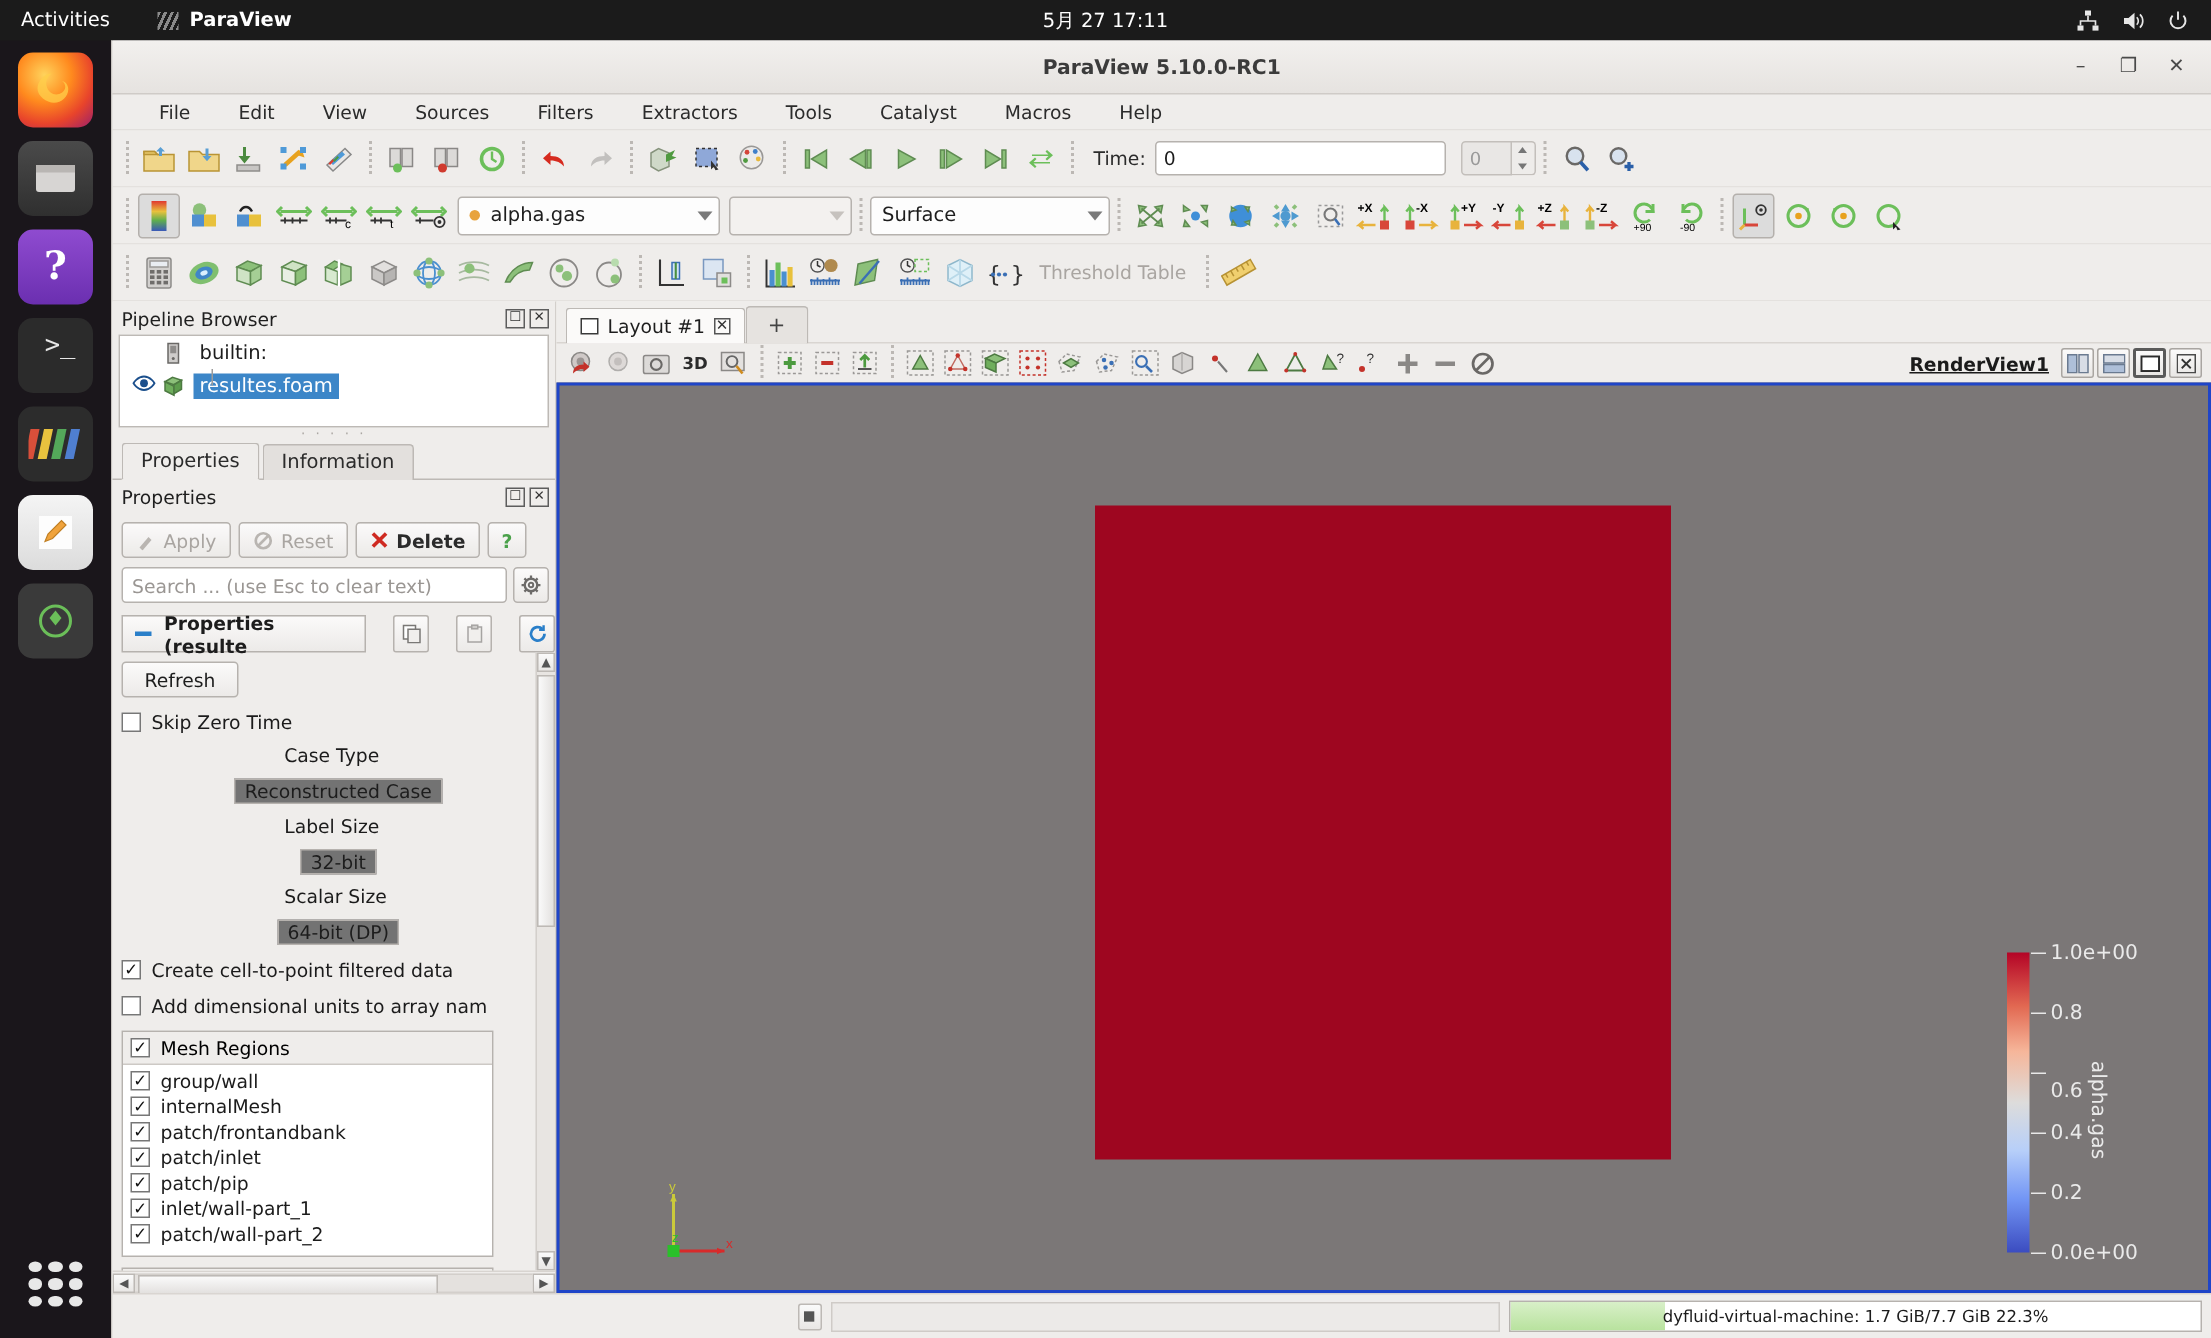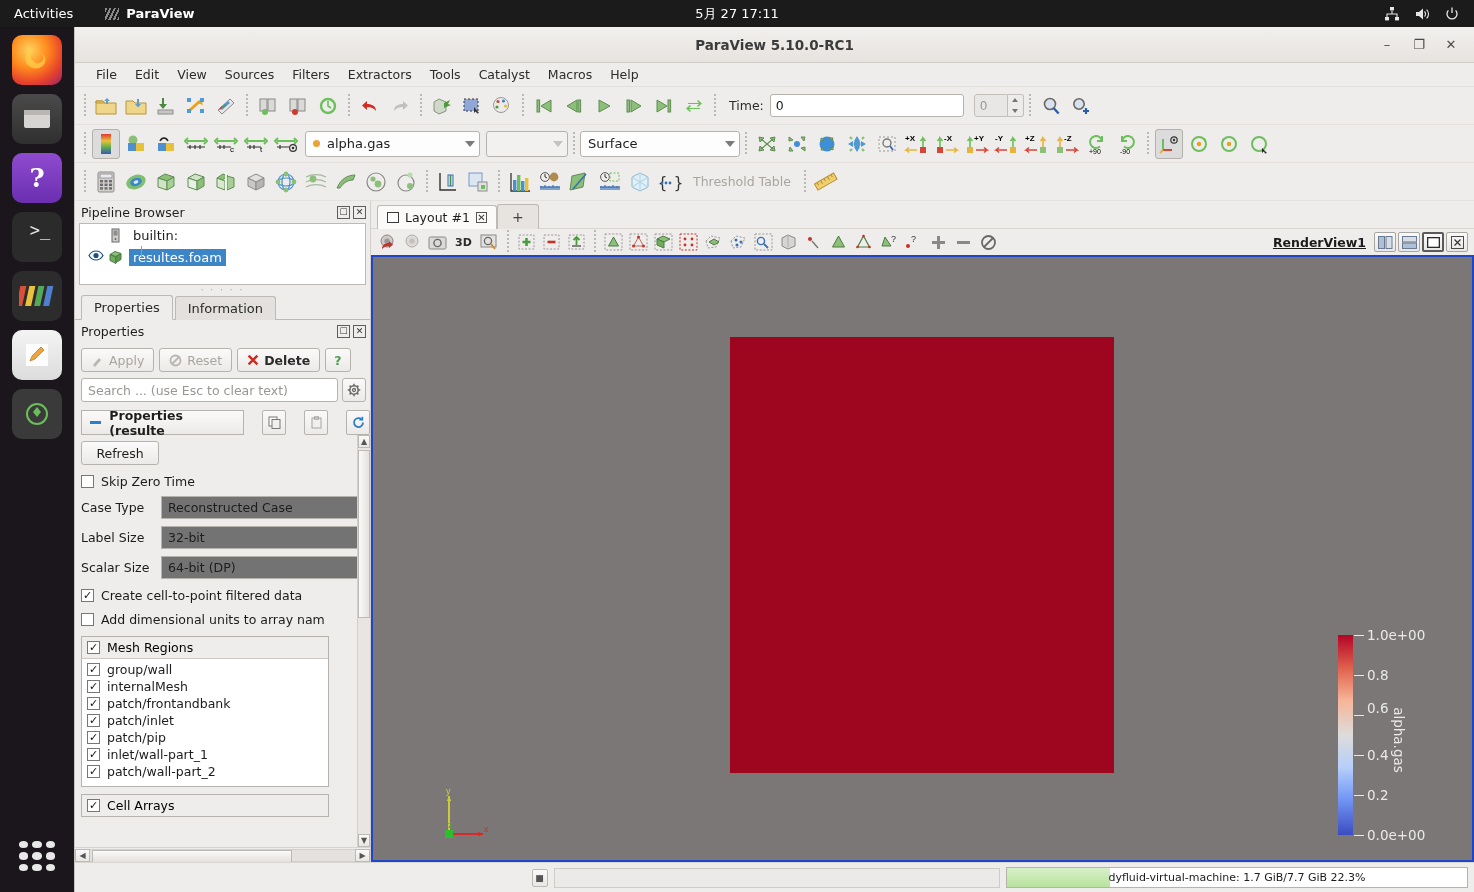--- a/index.html
+++ b/index.html
@@ -53,21 +53,21 @@
     display:flex; align-items:center; position:relative; flex:none;
   }
   #pv-titlebar .title { position:absolute; left:0; right:0; text-align:center;
      font-size:13.5px; font-weight:700; color:#3b3b3b; }
   #pv-titlebar .wbtns { margin-left:auto; display:flex; gap:2px; padding-right:8px; z-index:2;}
   .wbtn { width:30px; height:26px; display:flex; align-items:center; justify-content:center;
      color:#4a4a4a; font-size:13px; border-radius:4px;}
 
   
   #pv-menubar { height:24px; background:#efedeb; display:flex; align-items:center;
-     padding-left:12px; gap:0; border-bottom:1px solid #e2dfdc; flex:none; }
+     padding-left:22px; gap:14px; border-bottom:1px solid #e2dfdc; flex:none; }
   .menu-item { font-size:12.5px; color:#2b2b2b; padding:3px 9px; }
 
   
   .toolbar-row { display:flex; align-items:center; background:#efedeb;
     border-bottom:1px solid #e4e1de; flex:none; padding-left:4px; }
   #tb1 { height:38px; } #tb2 { height:38px; } #tb3 { height:38px; }
   .tb-btn { width:28px; height:30px; display:flex; align-items:center; justify-content:center;
      border-radius:3px; margin:0 1px; }
   .tb-btn.checked { background:#dcdcdc; border:1px solid #b4b0ac; }
   .tb-sep { width:2px; height:24px; margin:0 5px;
@@ -145,21 +145,21 @@
   .sq-btn { width:25px; height:25px; border:1px solid #b6b2ae; background:linear-gradient(#fbfafa,#eceae8);
      display:flex; align-items:center; justify-content:center; border-radius:2px;}
 
   .prop-scroll { flex:1; overflow:hidden; position:relative; padding-left:6px; padding-top:6px; }
   .refresh-btn { width:78px; height:24px; border:1px solid #b6b2ae; border-radius:3px;
      background:linear-gradient(#fbfafa,#eceae8); font-size:12.5px; display:flex; align-items:center;
      justify-content:center; color:#1d1d1d; }
   .chk-row { display:flex; align-items:center; gap:7px; margin-top:9px; font-size:12.5px; color:#1b1b1b; }
   .chk { width:13px; height:13px; border:1px solid #777; background:#fff; display:flex;
      align-items:center; justify-content:center; font-size:11px; color:#111; line-height:1; flex:none;}
-  .lbl-row { display:flex; align-items:center; gap:8px; margin-top:7px; }
+  .lbl-row { display:flex; align-items:center; gap:8px; margin-top:7px;flex-direction:column; }
   .lbl-row .lbl { font-size:12.5px; color:#1b1b1b; width:72px; flex:none; }
   .lbl-row .val { flex:1; height:23px; border:1px solid #b6b2ae; background:#737373;
      font-size:12.5px; color:#1d1d1d; display:flex; align-items:center; padding:0 6px; }
 
   .listbox { margin-top:9px; border:1px solid #b6b2ae; background:#fff; width:248px; }
   .listbox .lb-hdr { display:flex; align-items:center; gap:7px; padding:3px 5px;
      background:#efedeb; border-bottom:1px solid #cdc9c5; font-size:12.5px; }
   .listbox .lb-item { display:flex; align-items:center; gap:7px; padding:0px 5px 1px 5px; font-size:12.5px; color:#1b1b1b; height:17px;}
 
   
@@ -1257,21 +1257,21 @@
           <text x="5" y="40" font-size="9" fill="#2ac02a" font-family="sans-serif">z</text>
         </svg>
 
         <div id="scalar-bar">
           <div class="sb-gradient"></div>
           <div class="sb-tick" style="top:0px"></div>
           <div class="sb-lbl" style="top:0px">1.0e+00</div>
           <div class="sb-tick" style="top:40px"></div>
           <div class="sb-lbl" style="top:40px">0.8</div>
           <div class="sb-tick" style="top:80px"></div>
-          <div class="sb-lbl" style="top:73px">0.6</div>
+          <div class="sb-lbl" style="top:92px">0.6</div>
           <div class="sb-tick" style="top:120px"></div>
           <div class="sb-lbl" style="top:120px">0.4</div>
           <div class="sb-tick" style="top:160px"></div>
           <div class="sb-lbl" style="top:160px">0.2</div>
           <div class="sb-tick" style="top:200px"></div>
           <div class="sb-lbl" style="top:200px">0.0e+00</div>
           <div class="sb-title">alpha.gas</div>
         </div>
       </div>
     </div>

